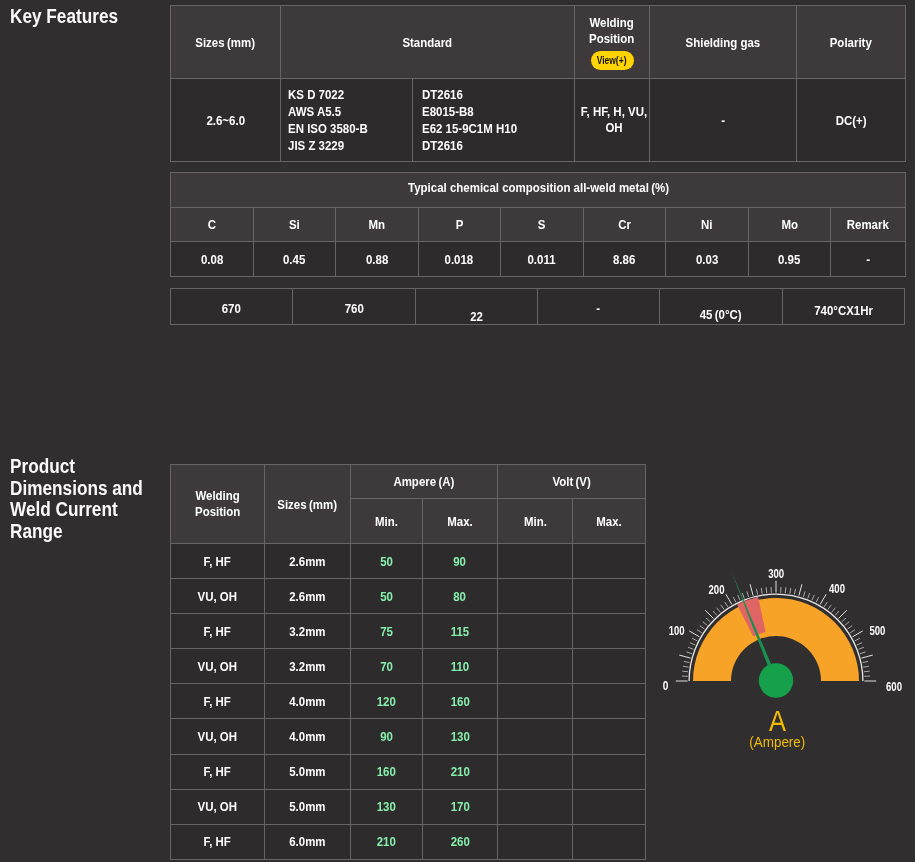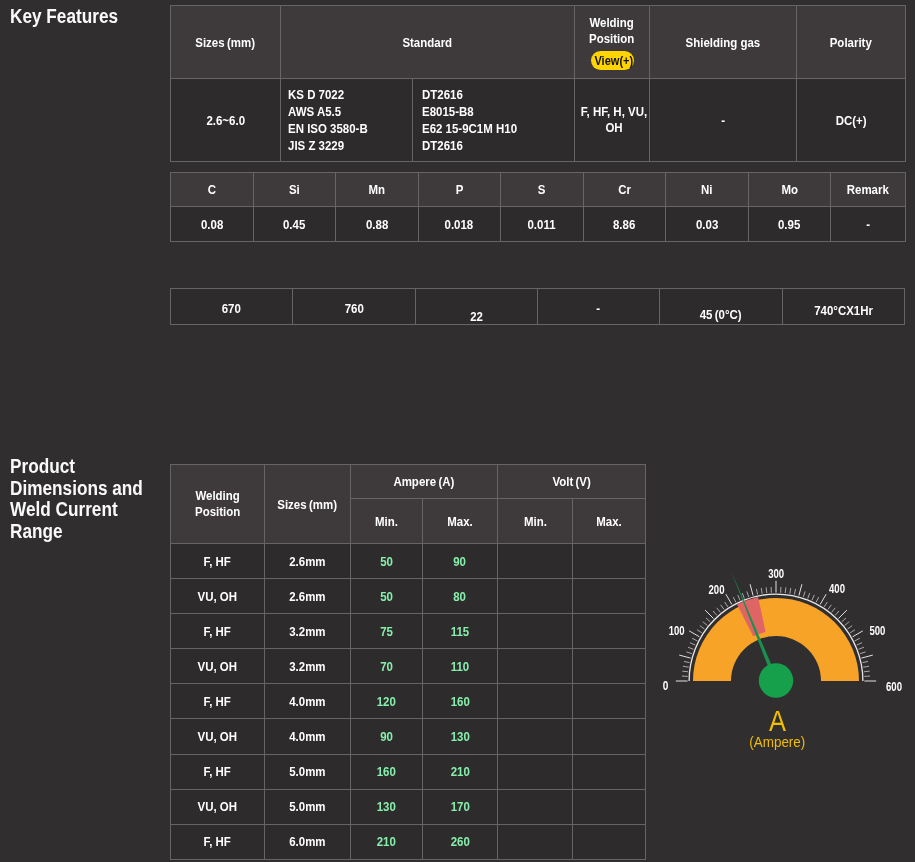--- a/index.html
+++ b/index.html
@@ -29,21 +29,21 @@
       <col style="width:75px">
       <col style="width:147px">
       <col style="width:109px">
     </colgroup>
 <tbody>
       <tr style="height:73px;">
   <th><b>Sizes (mm)</b></th>
   <th colspan="2"><b>Standard</b></th>
   <th>
           <div style="line-height:16px;"><b>Welding<br>Position</b></div>
-          <div style="margin:4px auto 0; width:43px; height:19px; background:#ffd400; border-radius:9.5px; color:#111; font-size:13px; line-height:19px;"><b>View(+)</b></div>
+          <div style="margin:4px auto 0; width:43px; height:19px; background:#ffd400; border-radius:9.5px; color:#111; font-size:10px; line-height:19px;"><b>View(+)</b></div>
         </th>
   <th><b>Shielding gas</b></th>
   <th><b>Polarity</b></th>
 </tr>
 <tr style="height:83px;">
   <td><b>2.6~6.0</b></td>
   <td class="left" style="padding-left:7px; line-height:17px;"><b>KS D 7022<br>AWS A5.5<br>EN ISO 3580-B<br>JIS Z 3229</b></td>
   <td class="left" style="padding-left:9px; line-height:17px;"><b>DT2616<br>E8015-B8<br>E62 15-9C1M H10<br>DT2616</b></td>
   <td style="line-height:16px; white-space:nowrap;"><b>F, HF, H, VU,<br>OH</b></td>
   <td><b>-</b></td>
@@ -58,20 +58,23 @@
       <col style="width:82.5px">
       <col style="width:82.5px">
       <col style="width:82.5px">
       <col style="width:82.5px">
       <col style="width:82.5px">
       <col style="width:82.5px">
       <col style="width:82.5px">
       <col style="width:75px">
     </colgroup>
 <tbody>
+      <tr style="height:35px;">
+        <th colspan="9" style="padding-bottom:6px;"><b>Typical chemical composition all-weld metal (%)</b></th>
+      </tr>
 <tr style="height:34px;">
         <th><b>C</b></th>
         <th><b>Si</b></th>
         <th><b>Mn</b></th>
         <th><b>P</b></th>
         <th><b>S</b></th>
         <th><b>Cr</b></th>
         <th><b>Ni</b></th>
         <th><b>Mo</b></th>
         <th><b>Remark</b></th>

